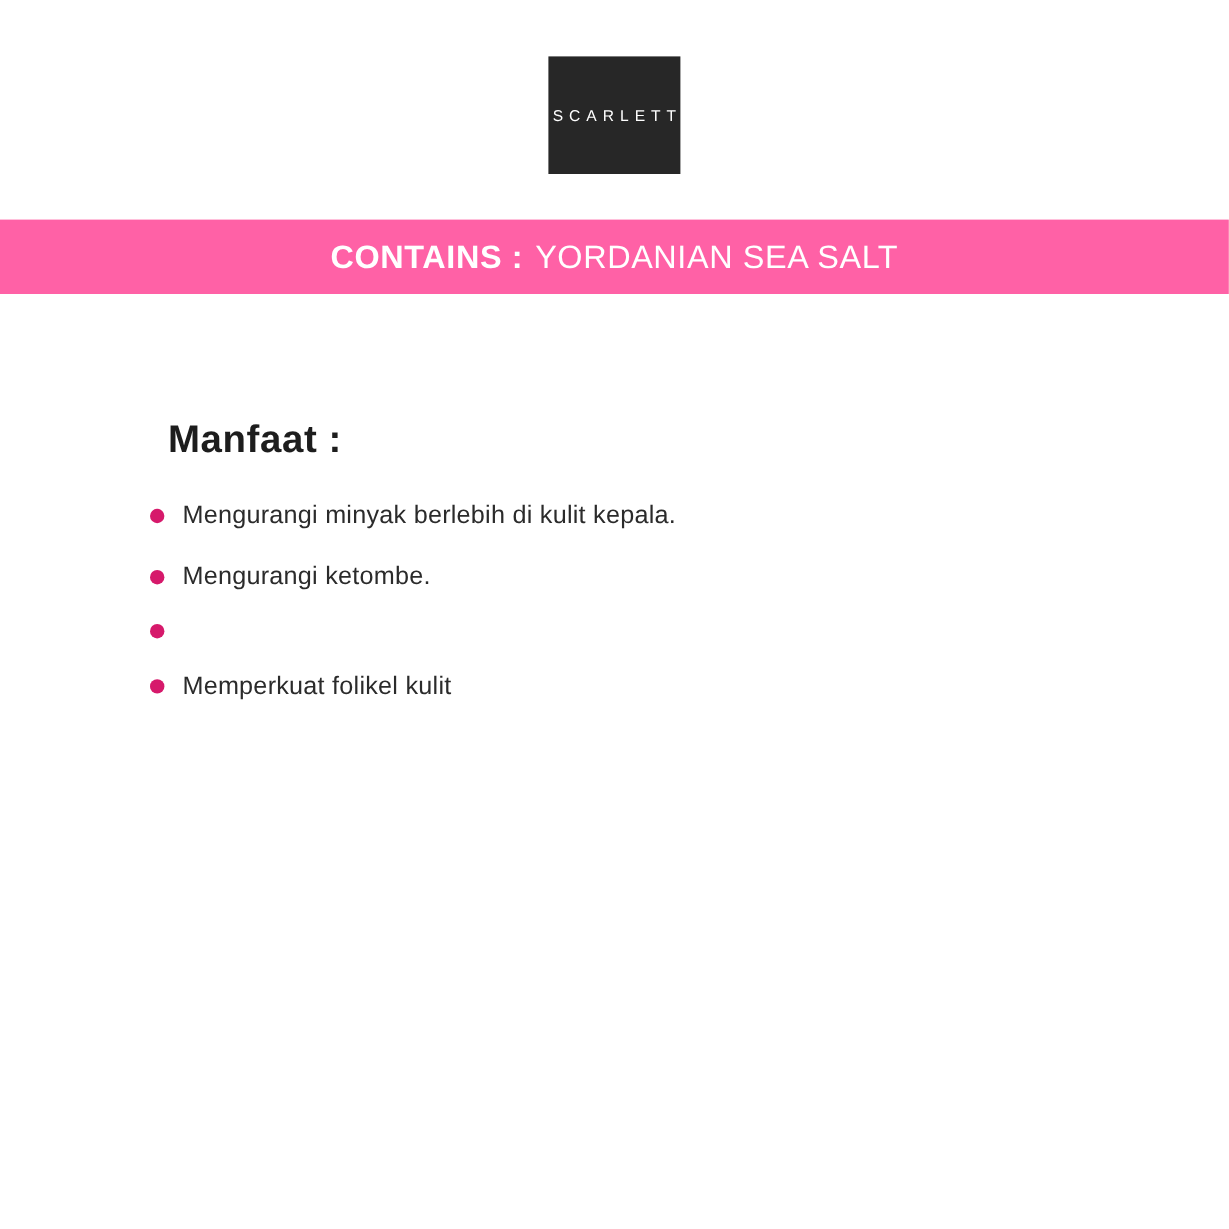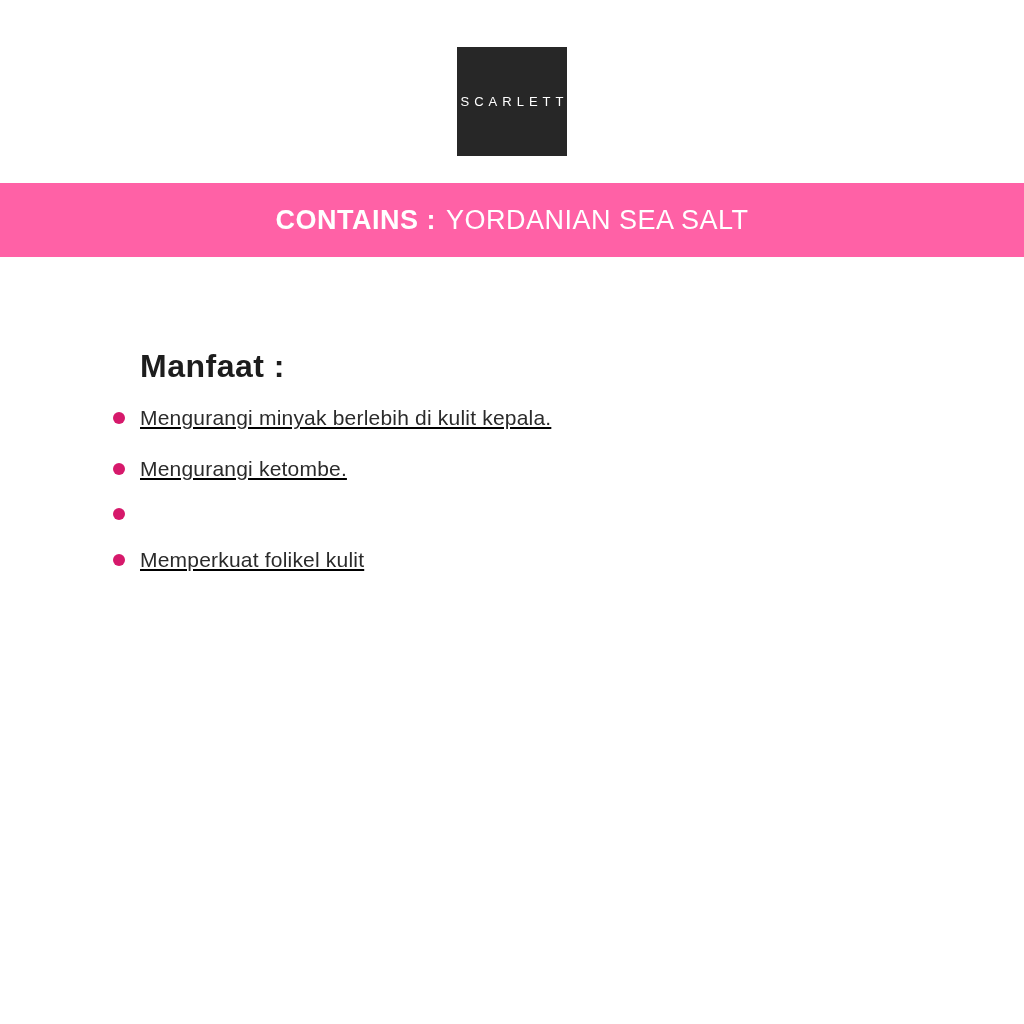--- a/index.html
+++ b/index.html
@@ -14,42 +14,42 @@
     overflow: hidden;
     font-family: "Liberation Sans", "DejaVu Sans", sans-serif;
   }
 
   
   .logo {
     position: absolute;
     left: 457px;
     top: 47px;
     width: 110px;
-    height: 109px;
+    height: 98px;
     background: var(--logo-black, #272727);
     display: flex;
     align-items: center;
     justify-content: center;
   }
   .logo-text {
     color: var(--white, #ffffff);
     font-size: 13px;
     font-weight: 400;
     letter-spacing: 5px;
     padding-left: 5px; 
     white-space: nowrap;
   }
 
   
   .banner {
     position: absolute;
     left: 0;
     top: 183px;
     width: 1024px;
-    height: 74px;
+    height: 62px;
     background: var(--banner-pink, #ff61a6);
     display: flex;
     align-items: center;
     justify-content: center;
     color: var(--white, #ffffff);
     font-size: 27px;
     letter-spacing: 0.5px;
     white-space: pre;
   }
   .banner-label {
@@ -68,24 +68,23 @@
     margin: 0;
     font-size: 32px;
     font-weight: 700;
     color: #1d1d1d;
     letter-spacing: 0.5px;
   }
   .benefit-list {
     position: absolute;
     left: 113px;
     top: 406px;
-    margin: 0;
+    margin: 12px;
     padding: 0;
     list-style: none;
-    text-decoration: underline;
   }
   .benefit-item {
     display: flex;
     align-items: center;
     margin-bottom: 28px;
     font-size: 21px;
     line-height: 23px;
     color: var(--text-dark, #2b2b2b);
     letter-spacing: 0.2px;
   }

